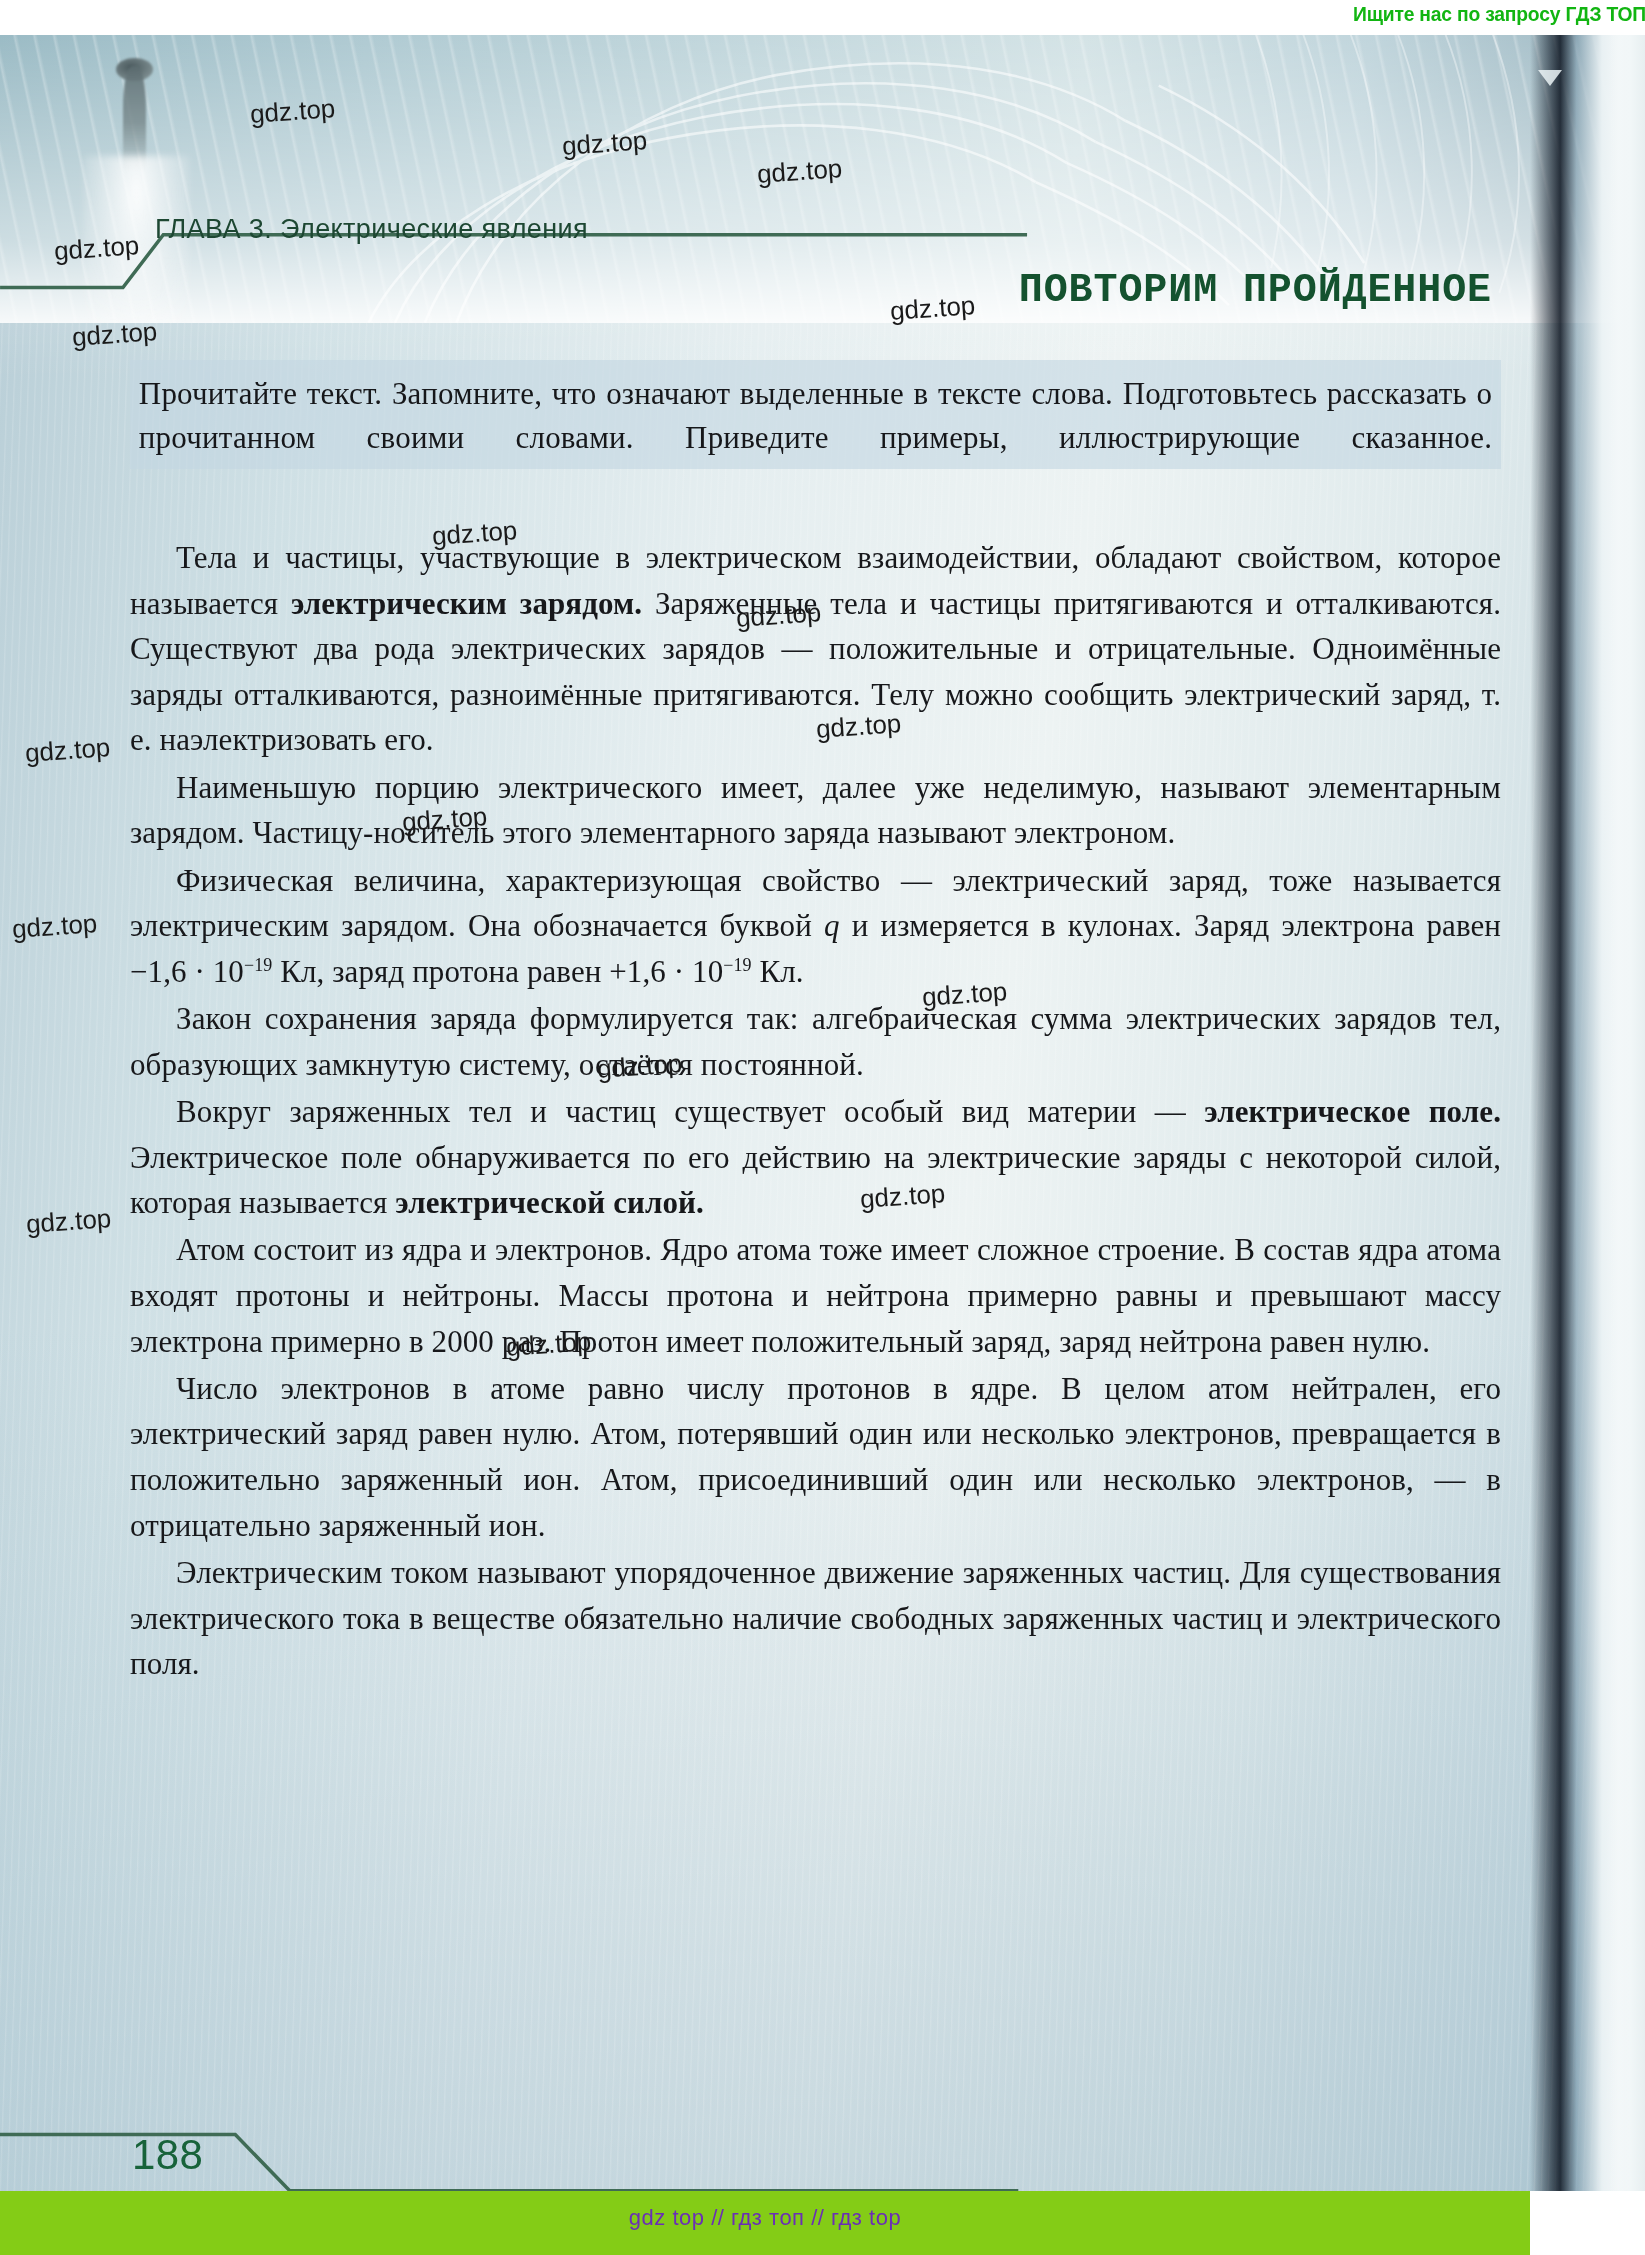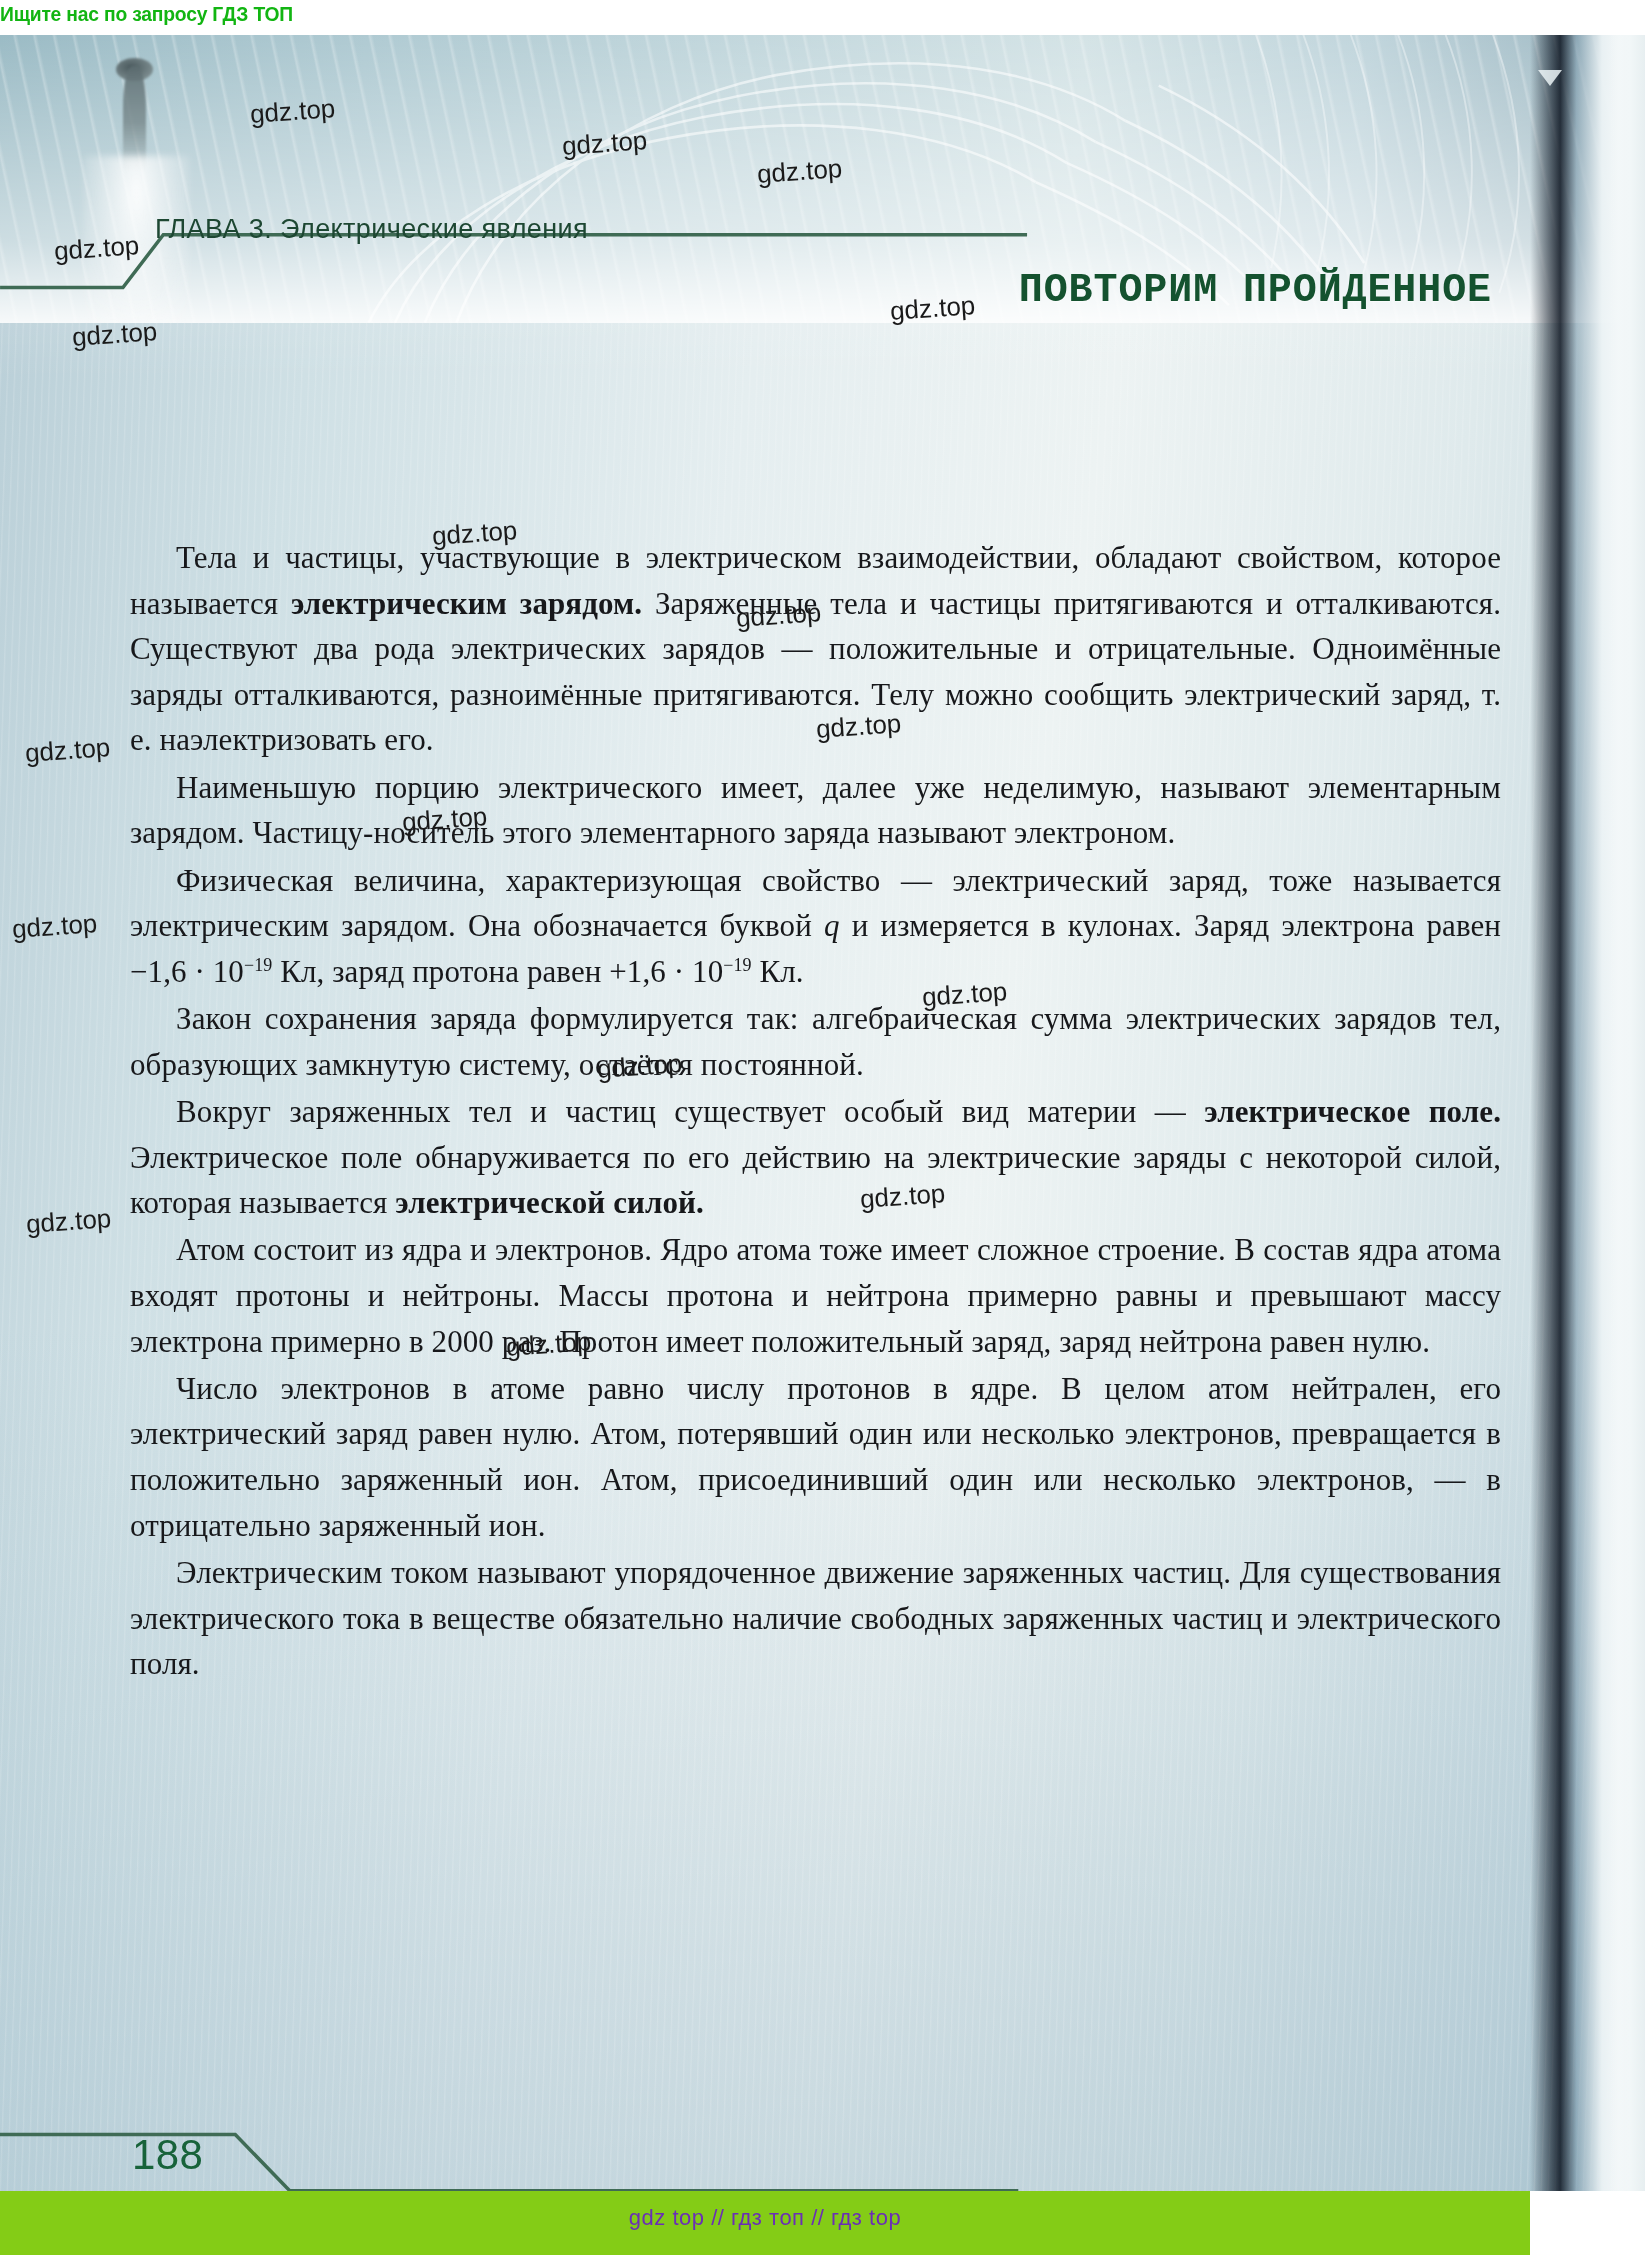--- a/index.html
+++ b/index.html
@@ -15,21 +15,21 @@
     overflow: hidden;
   }
 
   
   .promo-bar {
     position: absolute;
     top: 0; left: 0;
     width: 1646px;
     height: 35px;
     background: #ffffff;
-    text-align: left;
+    text-align: right;
     z-index: 60;
   }
   .promo-text {
     display: inline-block;
     margin-top: 3.5px;
     font-family: "Liberation Sans", sans-serif;
     font-size: 19.3px;
     font-weight: bold;
     color: #12b512;
     letter-spacing: -0.2px;
@@ -301,20 +301,23 @@
   </div>
   <div class="spine-arrow"></div>
 
   <svg class="header-rule" viewBox="0 0 1760 90">
     <path d="M0,78 L140,78 L186,18 L1170,18" fill="none" stroke="#3f6b55" stroke-width="4"></path>
   </svg>
 
   <div class="chapter-label">ГЛАВА 3. Электрические явления</div>
   <div class="section-title">ПОВТОРИМ ПРОЙДЕННОЕ</div>
 
+  <div class="instruction-box">
+    <p>Прочитайте текст. Запомните, что означают выделенные в тексте слова. Подготовьтесь рассказать о прочитанном своими словами. Приведите примеры, иллюстрирующие сказанное.</p>
+  </div>
 
   <div class="body-text">
 
     <p><span>Тела и частицы, участвующие в электрическом взаимодействии, обладают свойством, которое называется </span><b>электрическим зарядом.</b><span> Заряженные тела и частицы притягиваются и отталкиваются. Существуют два рода электрических зарядов — положительные и отрицательные. Одноимённые заряды отталкиваются, разноимённые притягиваются. Телу можно сообщить электрический заряд, т. е. наэлектризовать его.</span></p>
 
     <p>Наименьшую порцию электрического имеет, далее уже неделимую, называют элементарным зарядом. Частицу-носитель этого элементарного заряда называют электроном.</p>
 
     <p><span>Физическая величина, характеризующая свойство — электрический заряд, тоже называется электрическим зарядом. Она обозначается буквой </span><i>q</i><span> и измеряется в кулонах. Заряд электрона равен −1,6 · 10</span><sup>−19</sup><span> Кл, заряд протона равен +1,6 · 10</span><sup>−19</sup><span> Кл.</span></p>
 
     <p>Закон сохранения заряда формулируется так: алгебраическая сумма электрических зарядов тел, образующих замкнутую систему, остаётся постоянной.</p>

